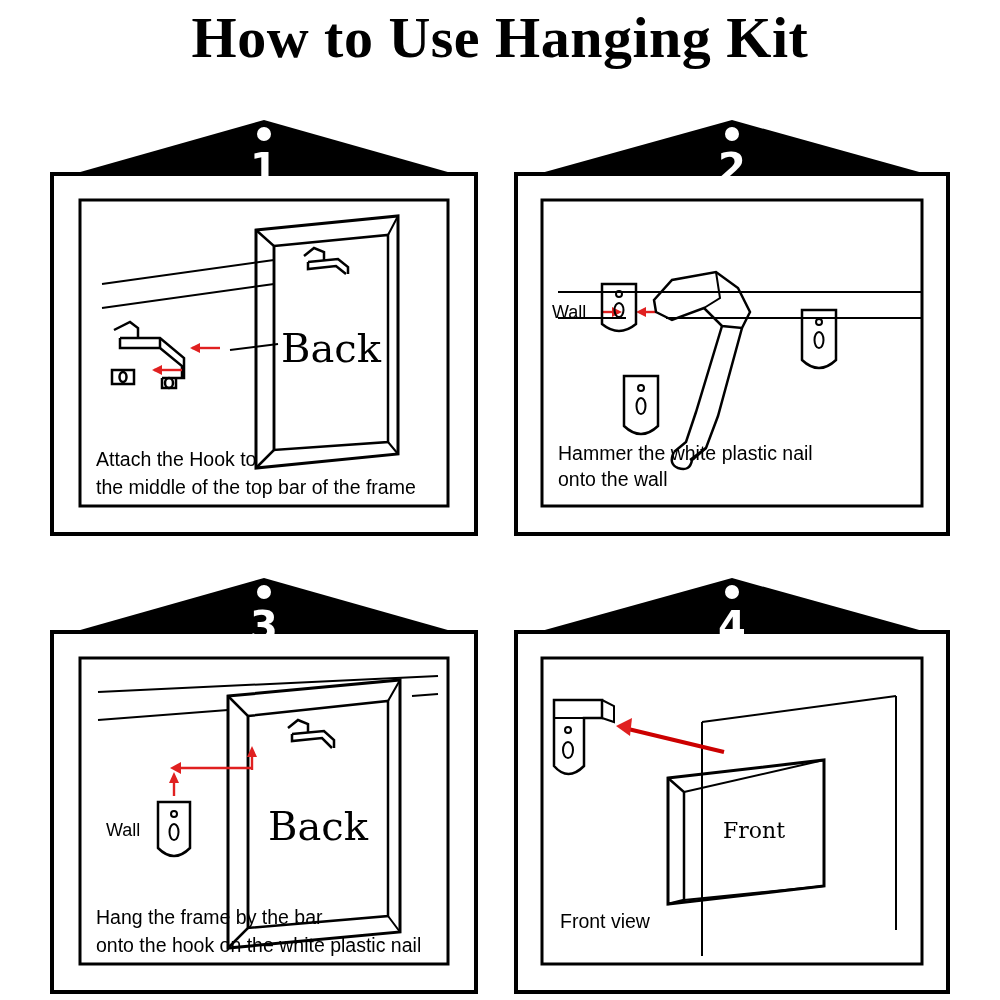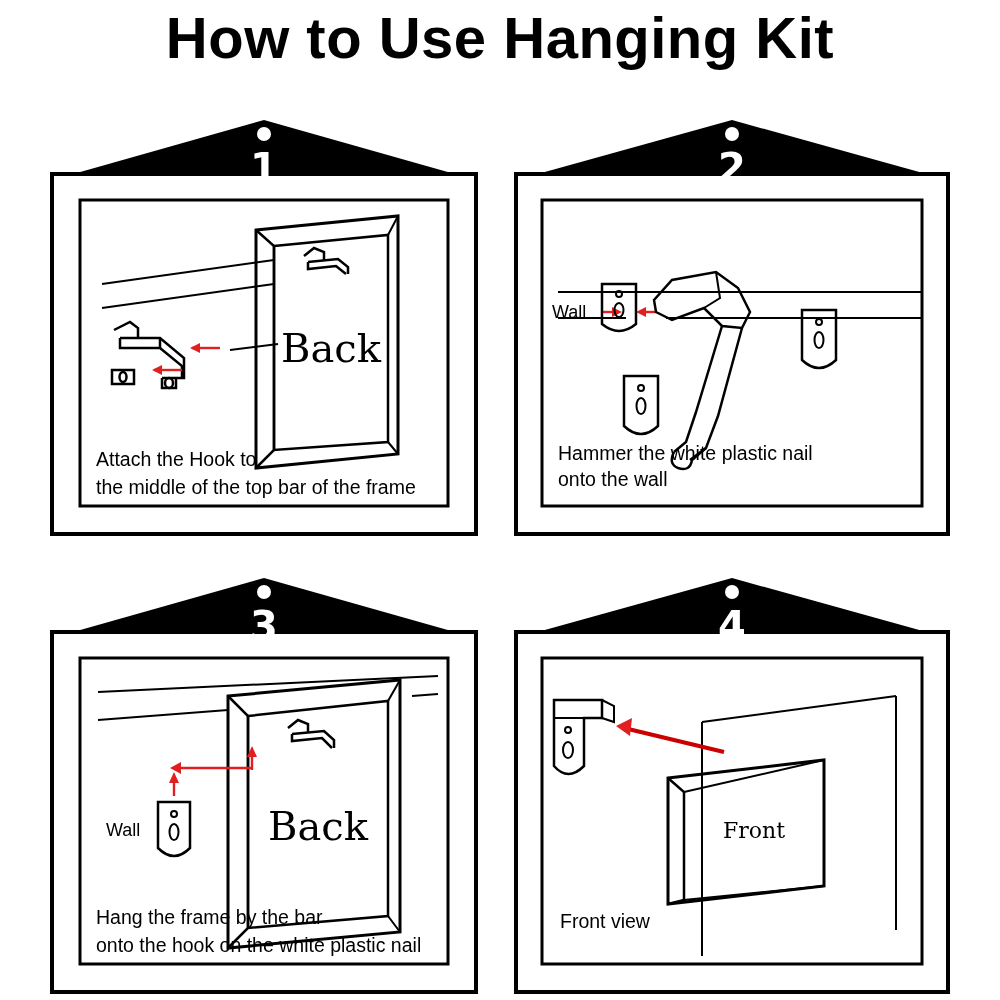--- a/index.html
+++ b/index.html
@@ -22,21 +22,21 @@
   }
   .title {
     position: absolute;
     top: 4px;
     left: 0;
     width: 1000px;
     text-align: center;
     font-size: 58px;
     font-weight: bold;
     letter-spacing: 0.5px;
-    font-family: Liberation Sans, sans-serif;
+    font-family: Liberation Serif, serif;
   }
   .panel {
     position: absolute;
   }
   .panel svg {
     display: block;
   }
   .cap-text {
     font-family: "Liberation Sans", sans-serif;
     font-size: 19.5px;

